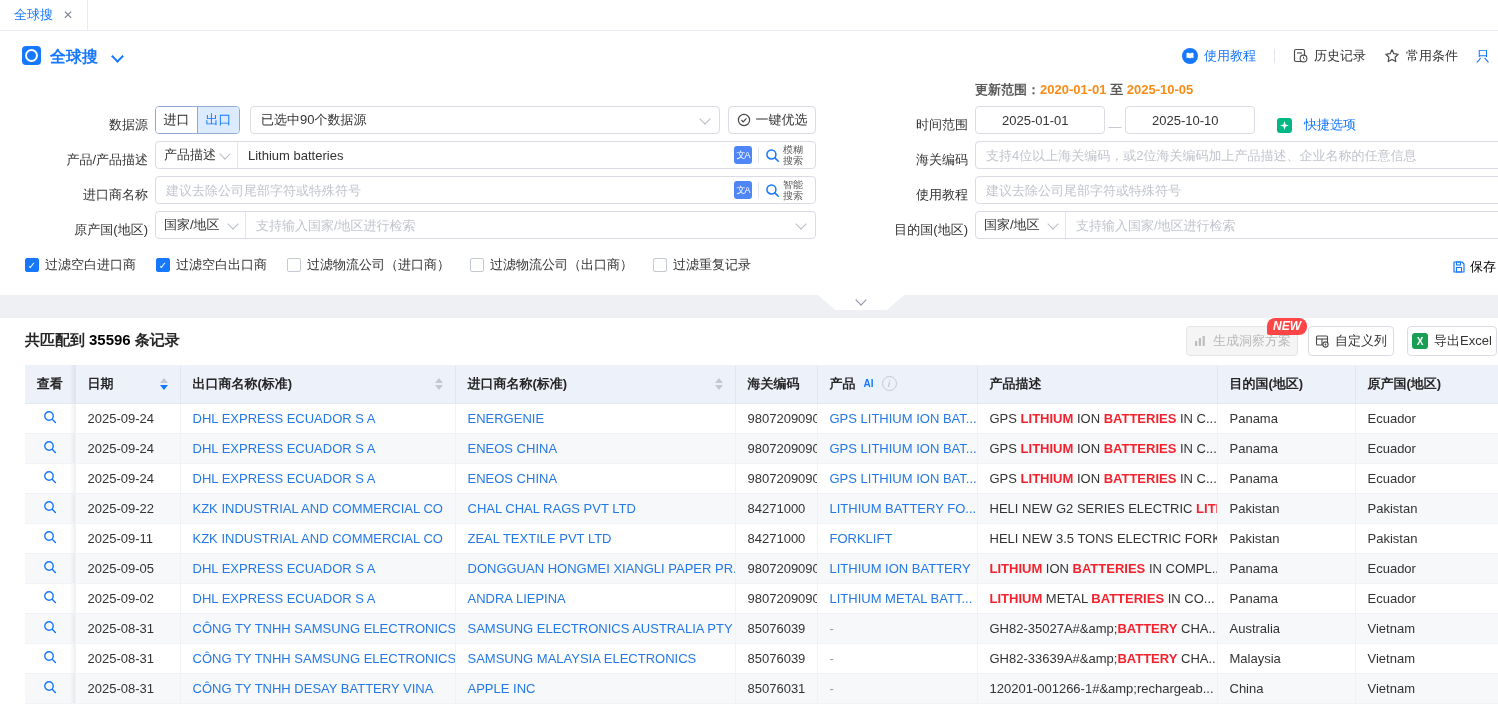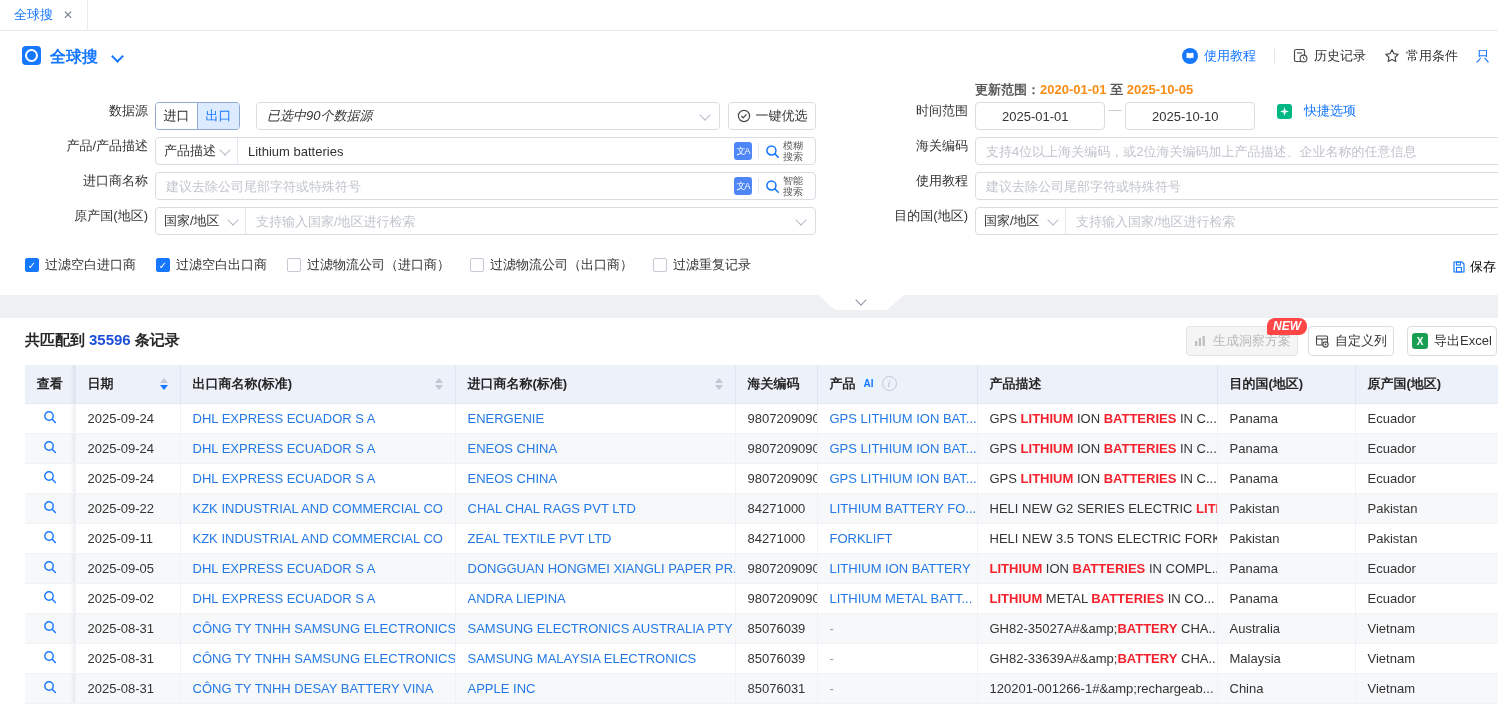--- a/index.html
+++ b/index.html
@@ -18,21 +18,21 @@
   .appicon .ring{width:9px;height:9px;border:2px solid #fff;border-radius:50%;}
   .page-title{position:absolute;left:50px;top:16px;font-size:16px;font-weight:bold;color:#1677ff;}
   .title-chev{position:absolute;left:113px;top:21px;width:7px;height:7px;border-right:2px solid #1677ff;border-bottom:2px solid #1677ff;transform:rotate(45deg);}
   .head-actions{position:absolute;right:0;top:0;height:49px;display:flex;align-items:center;gap:18px;padding-right:0;}
   .hact{display:flex;align-items:center;gap:6px;cursor:pointer;white-space:nowrap;}
   .hact.blue{color:#1677ff;}
   .hsep{width:1px;height:14px;background:#e0e3ea;}
   .cuticon{width:22px;height:16px;overflow:hidden;color:#1677ff;font-size:14px;}
   
   .form{position:absolute;left:0;top:80px;width:100%;height:215px;background:#fff;}
-  .frow{position:absolute;height:32px;display:flex;align-items:flex-start;}
+  .frow{position:absolute;height:32px;display:flex;align-items:flex-end;}
   .fl{left:0;width:816px;}
   .fr{left:820px;width:700px;}
   .flabel{width:155px;padding-right:7px;box-sizing:border-box;text-align:right;color:#333;flex:none;}
   .box{display:flex;align-items:center;border:1px solid #d9dce3;border-radius:4px;height:28px;box-sizing:border-box;background:#fff;}
   .seg{display:flex;height:28px;border:1px solid #8fa9d2;border-radius:4px;overflow:hidden;flex:none;box-sizing:border-box;}
   .seg-item{width:41px;display:flex;align-items:center;justify-content:center;cursor:pointer;color:#2a2a2a;background:#fff;}
   .seg-item.sel{background:#dcebff;color:#1677ff;border-left:1px solid #8fa9d2;}
   .selectbox{padding:0 10px;display:flex;align-items:center;justify-content:space-between;cursor:pointer;}
   .chev{width:7px;height:7px;border-right:1.5px solid #b6bcc8;border-bottom:1.5px solid #b6bcc8;transform:rotate(45deg);margin-top:-3px;flex:none;}
   .inbox input{border:none;outline:none;flex:1;min-width:0;font-size:13px;color:#333;padding:0 10px;background:transparent;font-family:inherit;}
@@ -58,21 +58,21 @@
   .cbbox.on{background:#1677ff;border-color:#1677ff;}
   .savebtn{position:absolute;left:1452px;top:178px;display:flex;align-items:center;gap:4px;color:#000000;cursor:pointer;white-space:nowrap;}
   
   .graystrip{position:absolute;left:0;top:295px;width:100%;height:23px;background:#eef0f4;}
   .handle{position:absolute;left:818px;top:0;width:86px;height:15px;background:#fff;
           clip-path:polygon(0 0,100% 0,80% 100%,20% 100%);display:flex;align-items:flex-start;justify-content:center;cursor:pointer;}
   .handle .hchev{width:7px;height:7px;border-right:1.6px solid #8a93a6;border-bottom:1.6px solid #8a93a6;transform:rotate(45deg);margin-top:1px;}
   
   .results{position:absolute;left:0;top:318px;width:100%;height:386px;background:#fff;}
   .match{position:absolute;left:25px;top:13px;font-size:15px;font-weight:bold;color:#262626;}
-  .match b{color:#1d4ed8;padding:0 4px;}
+  .match b{color:#000000;padding:0 4px;}
   .rbtn{position:absolute;top:8px;height:30px;border:1px solid #d9dce3;border-radius:4px;background:#fff;
         display:flex;align-items:center;justify-content:center;gap:6px;box-sizing:border-box;cursor:pointer;color:#333;}
   .rbtn.disabled{background:#f5f5f5;color:#b8b8b8;border-color:#e4e4e4;cursor:default;}
   .insight{left:1186px;width:112px;}
   .newbadge{position:absolute;top:-9px;right:-10px;background:#ff4545;color:#fff;font-size:12px;font-style:italic;font-weight:bold;
             padding:1px 6px 2px;border-radius:8px 8px 8px 2px;}
   .customcols{left:1308px;width:86px;}
   .exportxls{left:1407px;width:90px;}
   .xlsic{width:16px;height:16px;background:#1a9e54;border-radius:3px;color:#fff;font-size:10px;font-weight:bold;
          display:flex;align-items:center;justify-content:center;flex:none;}
@@ -151,21 +151,21 @@
     <span>更新范围：</span><b>2020-01-01</b>
     <span>至</span> <b>2025-10-05</b>
   </div>
 
   <div class="frow fl" style="top:22px;">
     <span class="flabel">数据源</span>
     <div class="seg">
       <span class="seg-item">进口</span>
       <span class="seg-item sel">出口</span>
     </div>
-    <div class="box selectbox" style="width:477px;margin-left:16px;font-style:italic;">
+    <div class="box selectbox" style="width:477px;margin-left:10px;">
       <span>已选中90个数据源</span>
       <span class="chev"></span>
     </div>
     <div class="optimize">
       <svg width="14" height="14" viewBox="0 0 14 14">
           <circle cx="7" cy="7" r="5.6" fill="none" stroke="#4a4a4a" stroke-width="1.2"></circle>
           <path d="M4.4 7l1.8 1.8 3.2-3.4" fill="none" stroke="#4a4a4a" stroke-width="1.2"></path>
         </svg>
       <span>一键优选</span>
     </div>

